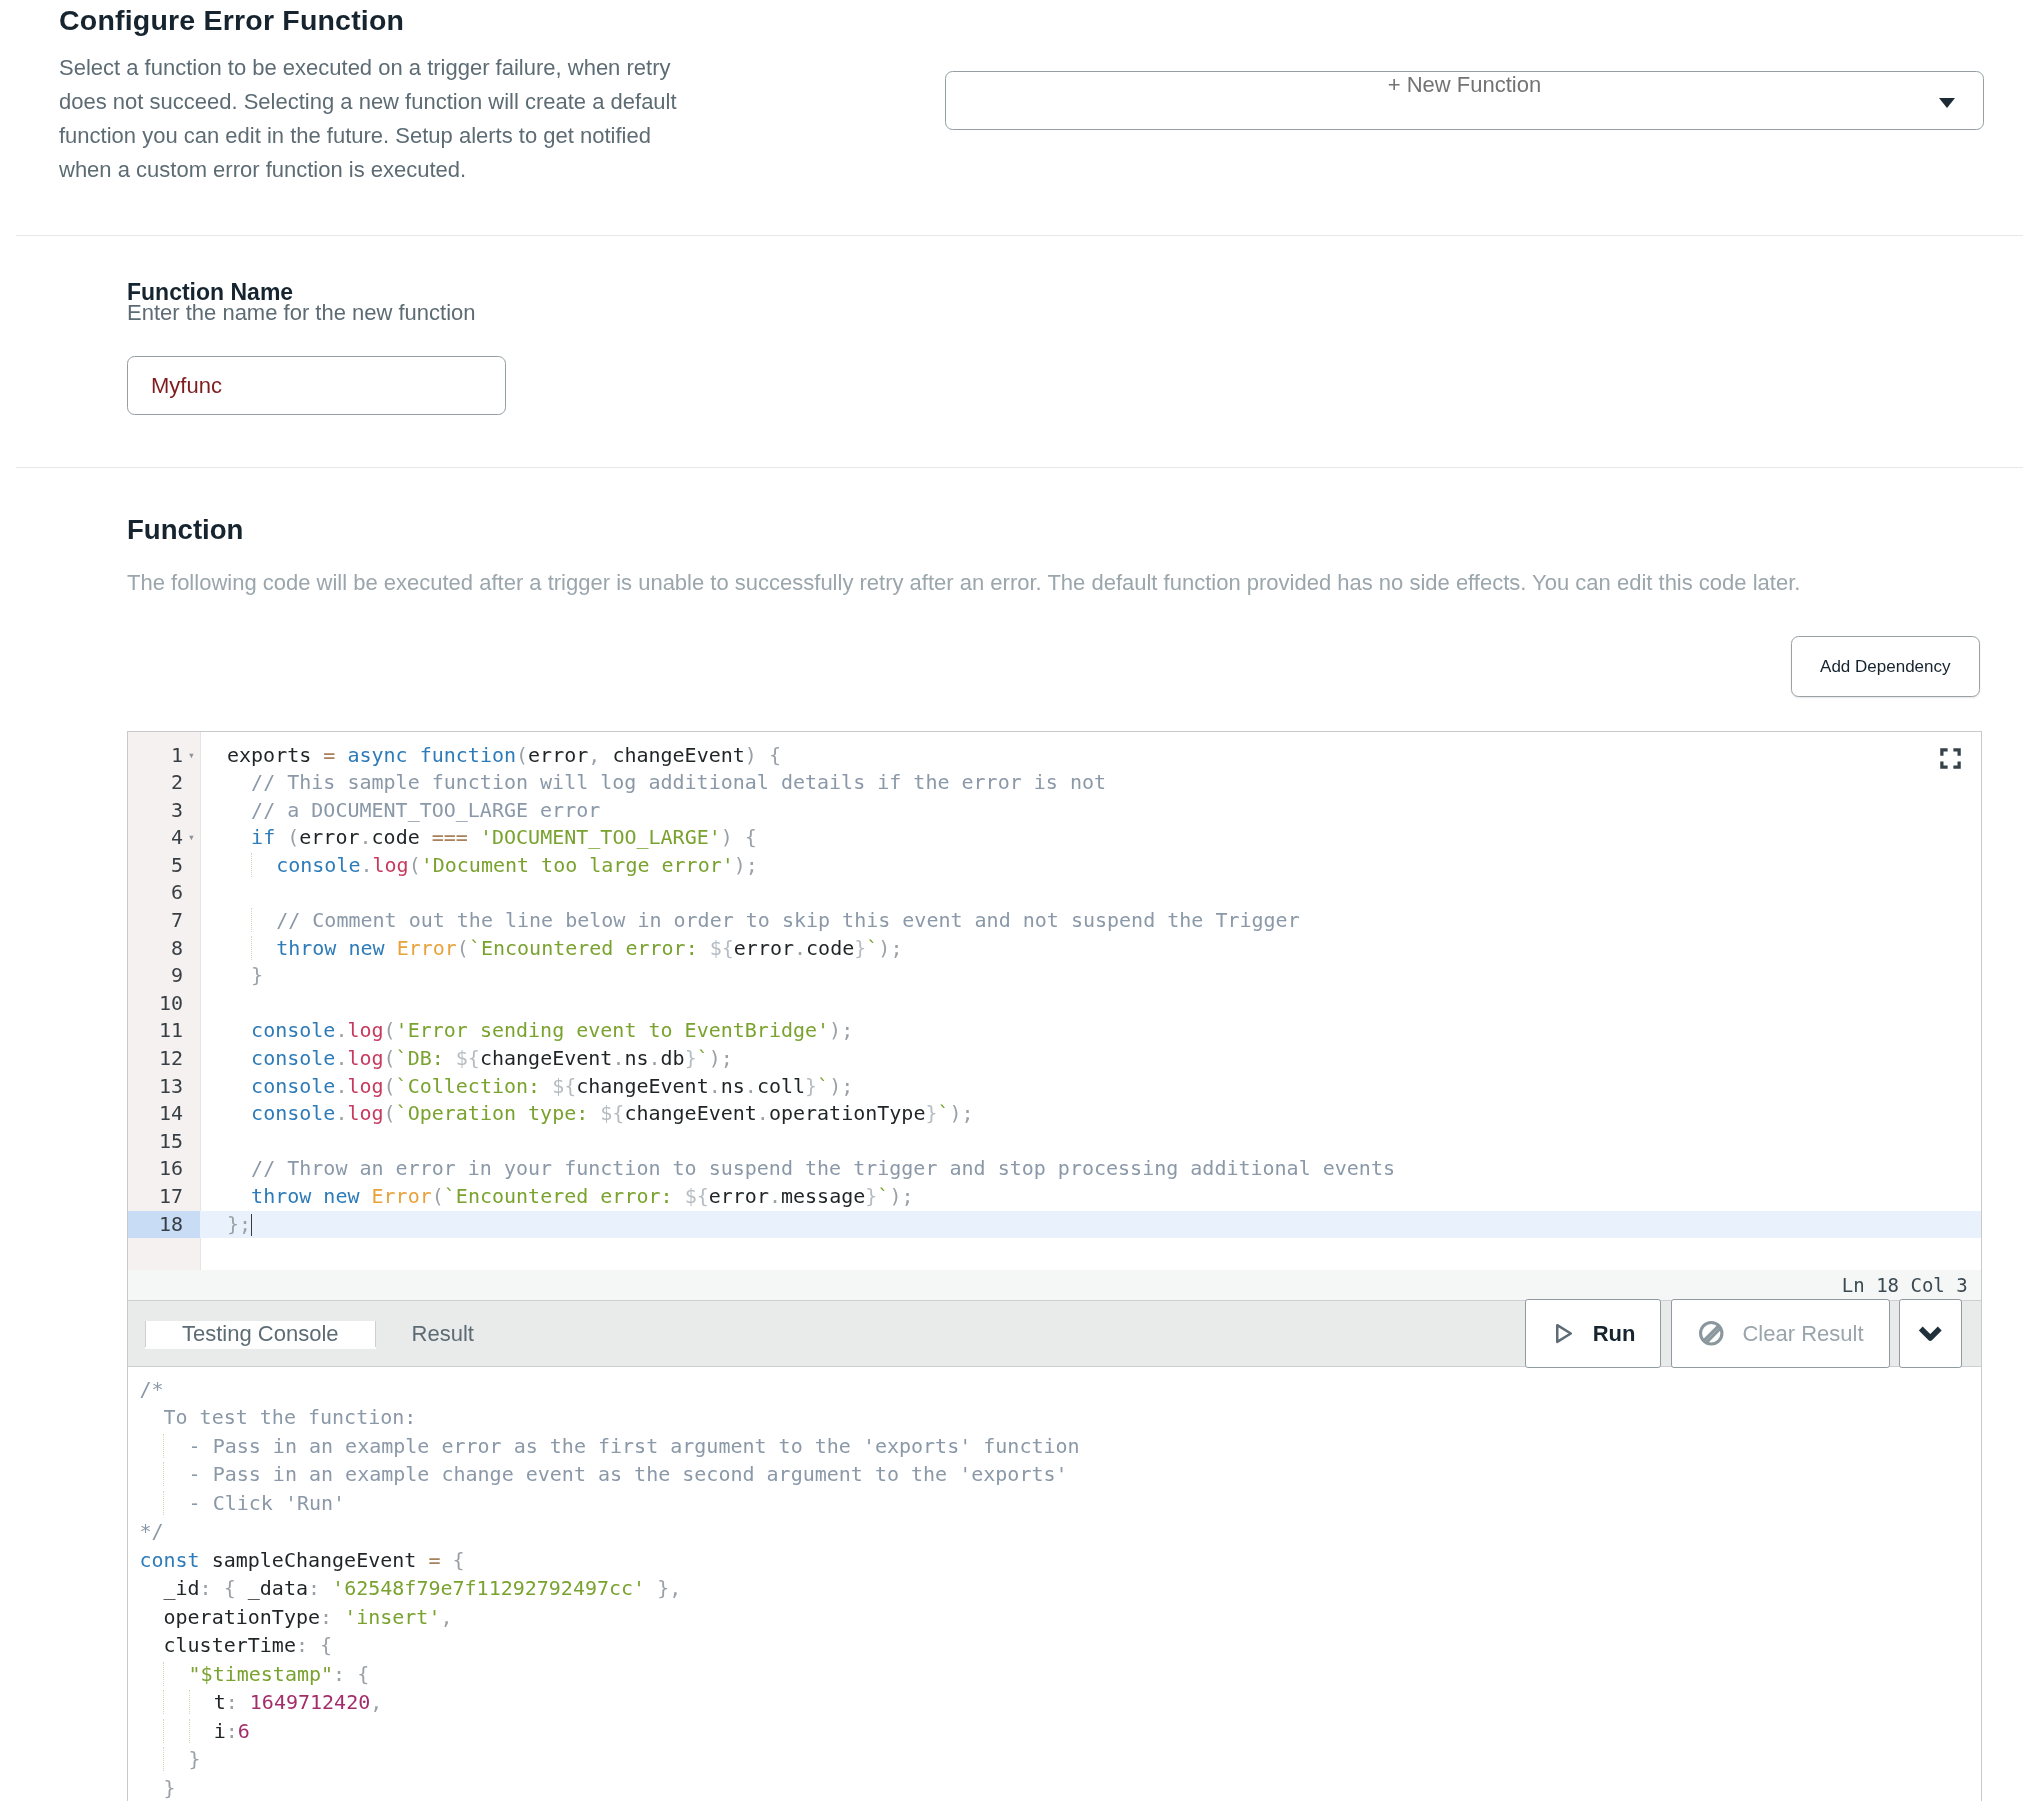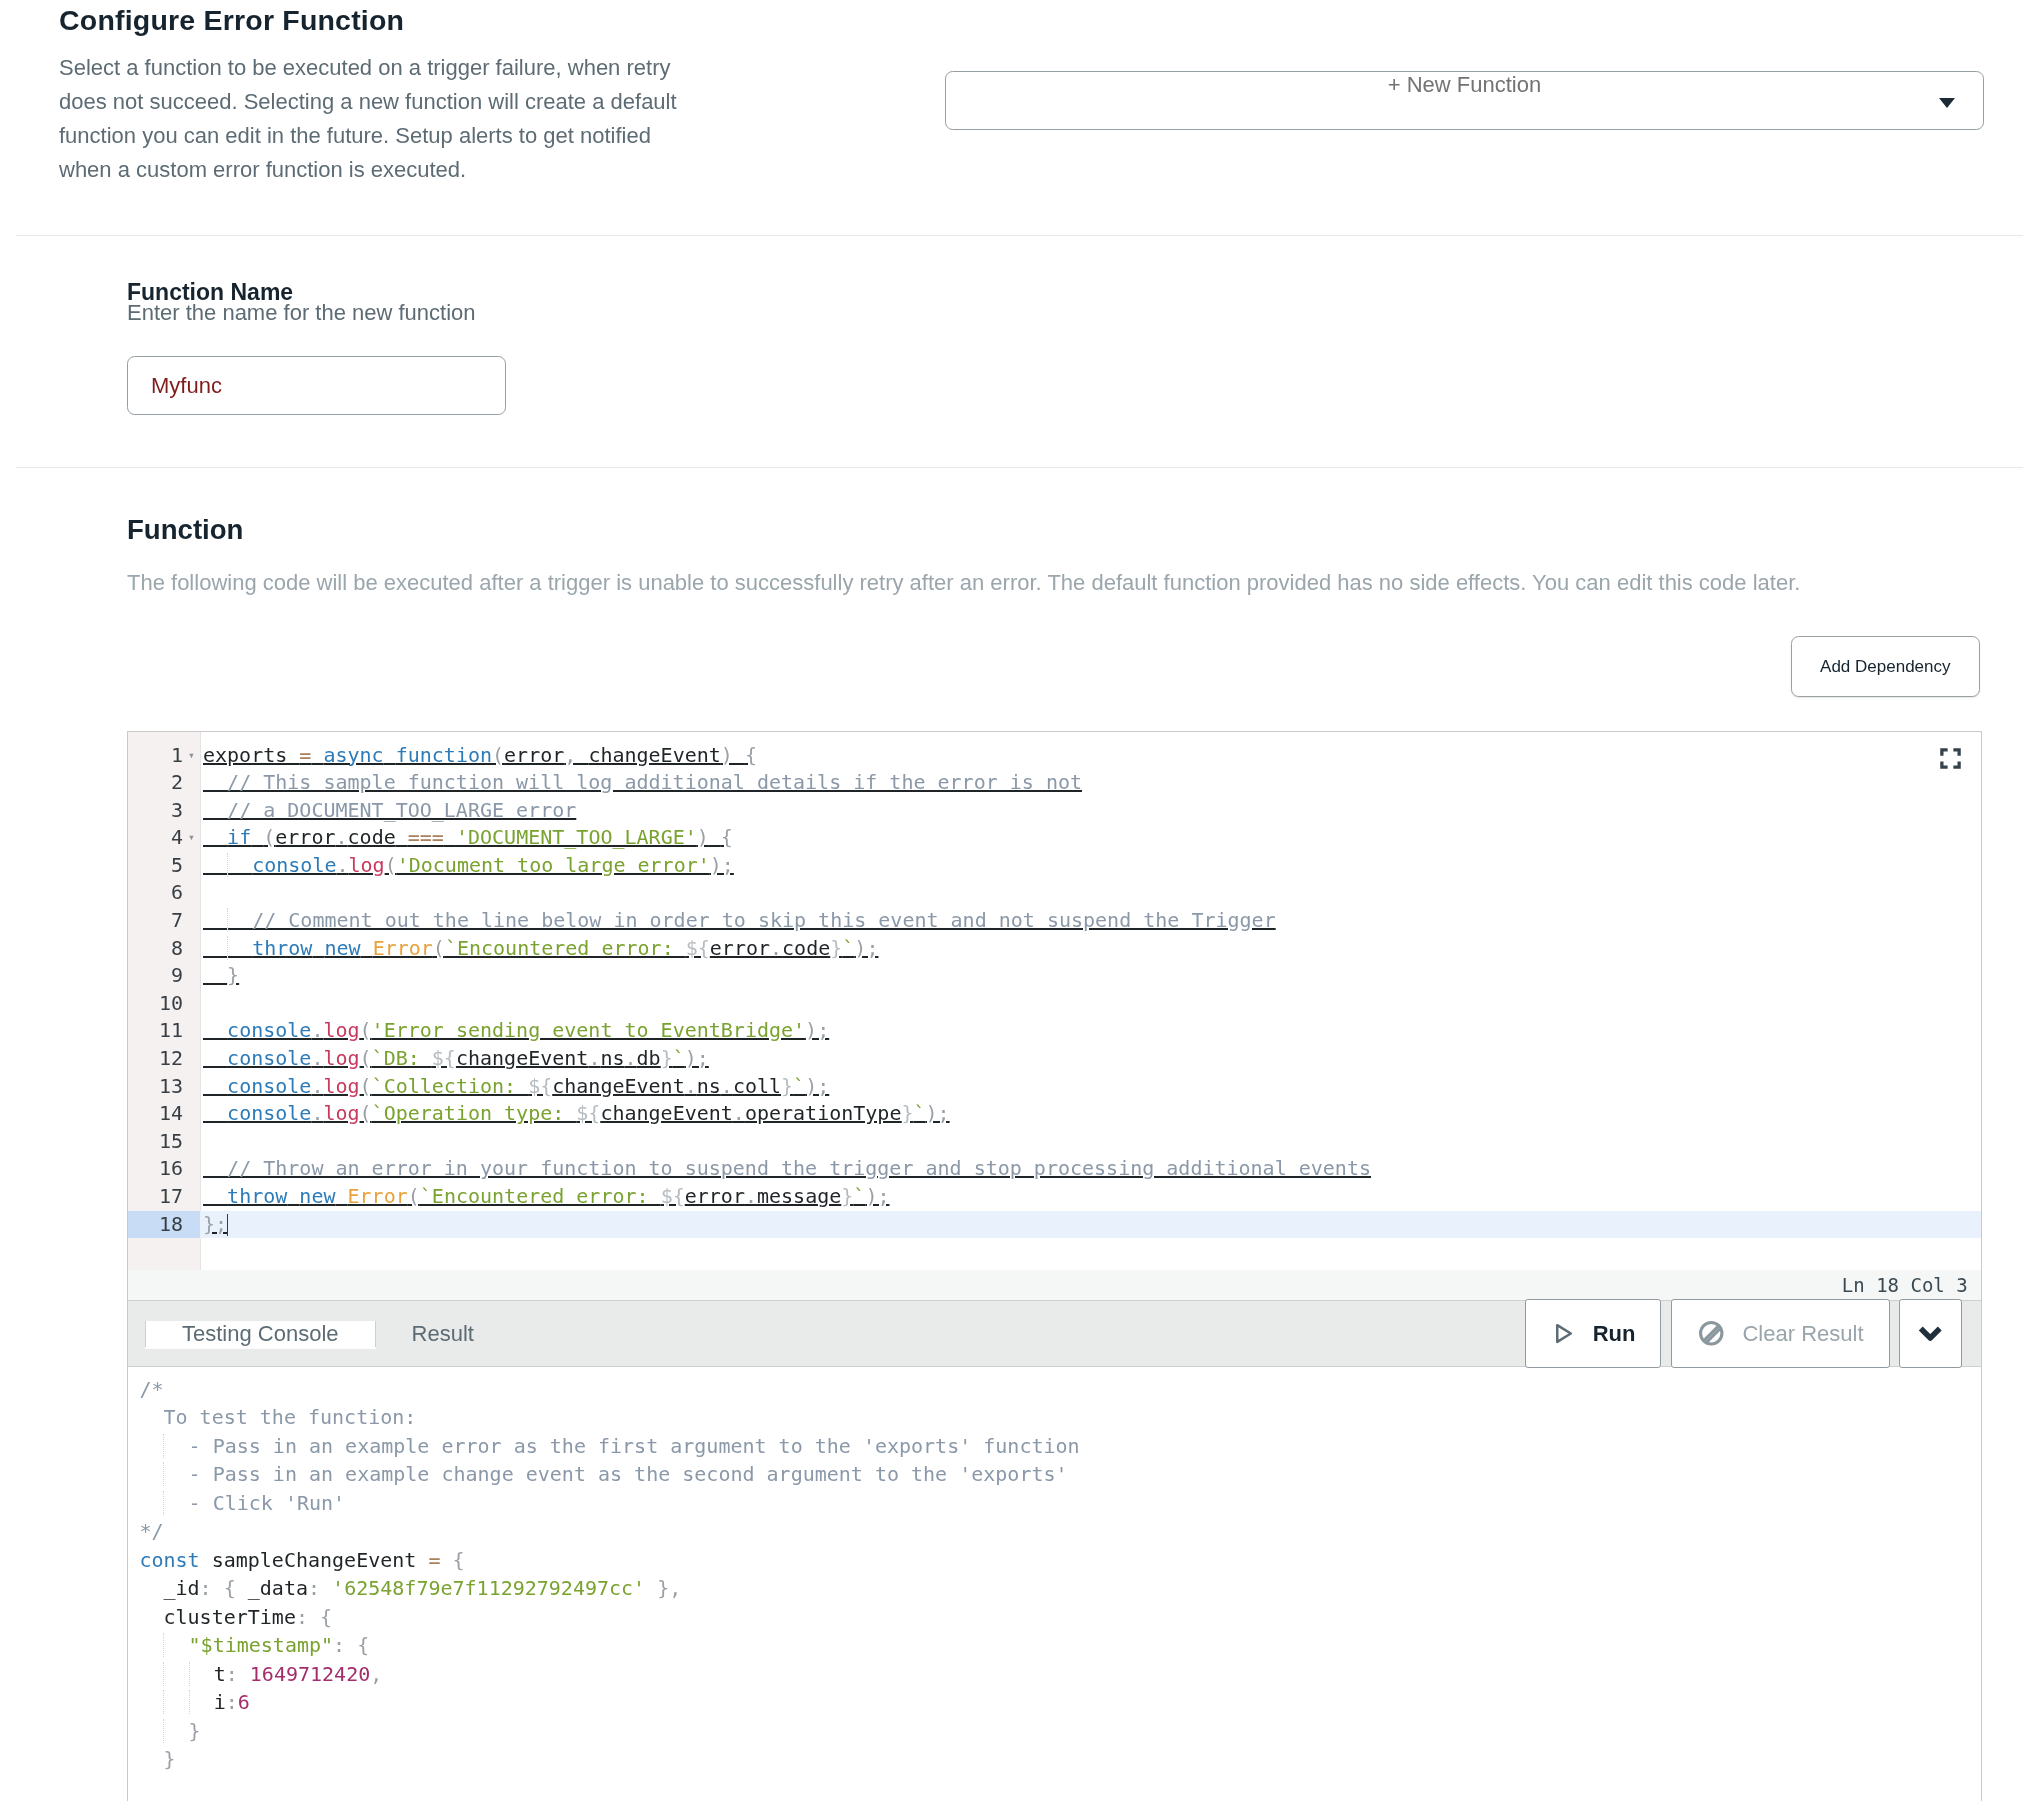--- a/index.html
+++ b/index.html
@@ -34,21 +34,21 @@
   
   .panel{margin:34px 57px 0 127px;border:1px solid #c9c9c9;background:#fff;height:1160px;
     box-sizing:border-box;position:relative;overflow:hidden;}
   .editor{position:relative;padding-top:9.5px;}
   .gutter-bg{position:absolute;left:0;top:0;bottom:0;width:72px;background:#f5f1f1;border-right:1px solid #e4e4e4;}
   .fullscreen{position:absolute;top:15px;right:19px;cursor:pointer;line-height:0;}
   .crow{display:flex;height:27.6px;align-items:stretch;position:relative;
     font-family:"DejaVu Sans Mono","Liberation Mono",monospace;font-size:20px;line-height:27.6px;}
   .gut{width:72px;flex:0 0 72px;display:flex;justify-content:flex-end;align-items:center;color:#383f44;}
   .fold{width:17px;font-size:11.4px;color:#8d9499;text-align:center;flex:0 0 17px;}
-  .cline{flex:1;white-space:pre;padding-left:3px;color:#1f2426;text-decoration:underline;}
+  .cline{flex:1;white-space:pre;padding-left:27px;color:#1f2426;}
   .crow.active .gut{background:#c8ddf5;}
   .crow.active .cline{background:#e9f2fc;}
   .efiller{height:32px;}
   .statusbar{height:30px;background:#f5f6f6;display:flex;justify-content:flex-end;align-items:center;
     padding-right:13.3px;font-family:"DejaVu Sans Mono","Liberation Mono",monospace;font-size:19px;color:#3b4a52;}
   
   .tabbar{height:65px;background:#e9eaea;border-top:1px solid #cfcfcf;border-bottom:1px solid #cfcfcf;
     display:flex;align-items:stretch;padding-left:17px;}
   .tab{display:flex;align-items:center;padding:0 36px;font-size:22px;color:#5d6c74;cursor:pointer;}
   .tab.active{background:#fff;border-left:1px solid #cfcfcf;border-right:1px solid #cfcfcf;box-shadow:0 1.9px 0 0 #fff;}
@@ -273,20 +273,21 @@
     <div class="console">
       <div id="console-lines">
           <div class="prow"><span class="tk-c">/*</span></div>
           <div class="prow"><span>  </span><span class="tk-c">To test the function:</span></div>
           <div class="prow"><span>  </span><span class="g">  </span><span class="tk-c">- Pass in an example error as the first argument to the 'exports' function</span></div>
           <div class="prow"><span>  </span><span class="g">  </span><span class="tk-c">- Pass in an example change event as the second argument to the 'exports'</span></div>
           <div class="prow"><span>  </span><span class="g">  </span><span class="tk-c">- Click 'Run'</span></div>
           <div class="prow"><span class="tk-c">*/</span></div>
           <div class="prow"><span class="tk-k">const</span><span class="tk-d"> sampleChangeEvent </span><span class="tk-o">=</span><span class="tk-d"> </span><span class="tk-p">{</span></div>
           <div class="prow"><span>  </span><span class="tk-d">_id</span><span class="tk-p">: </span><span class="tk-p">{</span><span class="tk-d"> _data</span><span class="tk-p">: </span><span class="tk-s">'62548f79e7f11292792497cc'</span><span class="tk-d"> </span><span class="tk-p">},</span></div>
+          <div class="prow"><span>  </span><span class="tk-d">operationType</span><span class="tk-p">: </span><span class="tk-s">'insert'</span><span class="tk-p">,</span></div>
           <div class="prow"><span>  </span><span class="tk-d">clusterTime</span><span class="tk-p">: </span><span class="tk-p">{</span></div>
           <div class="prow"><span>  </span><span class="g">  </span><span class="tk-s">"$timestamp"</span><span class="tk-p">: </span><span class="tk-p">{</span></div>
           <div class="prow"><span>  </span><span class="g">  </span><span class="g">  </span><span class="tk-d">t</span><span class="tk-p">: </span><span class="tk-n">1649712420</span><span class="tk-p">,</span></div>
           <div class="prow"><span>  </span><span class="g">  </span><span class="g">  </span><span class="tk-d">i</span><span class="tk-p">:</span><span class="tk-n">6</span></div>
           <div class="prow"><span>  </span><span class="g">  </span><span class="tk-p">}</span></div>
           <div class="prow"><span>  </span><span class="tk-p">}</span></div>
         </div>
     </div>
   </div>
 </div>

